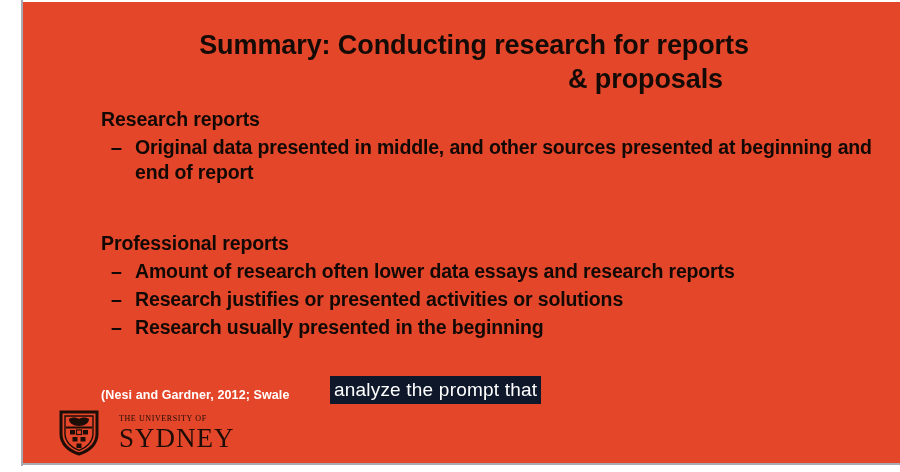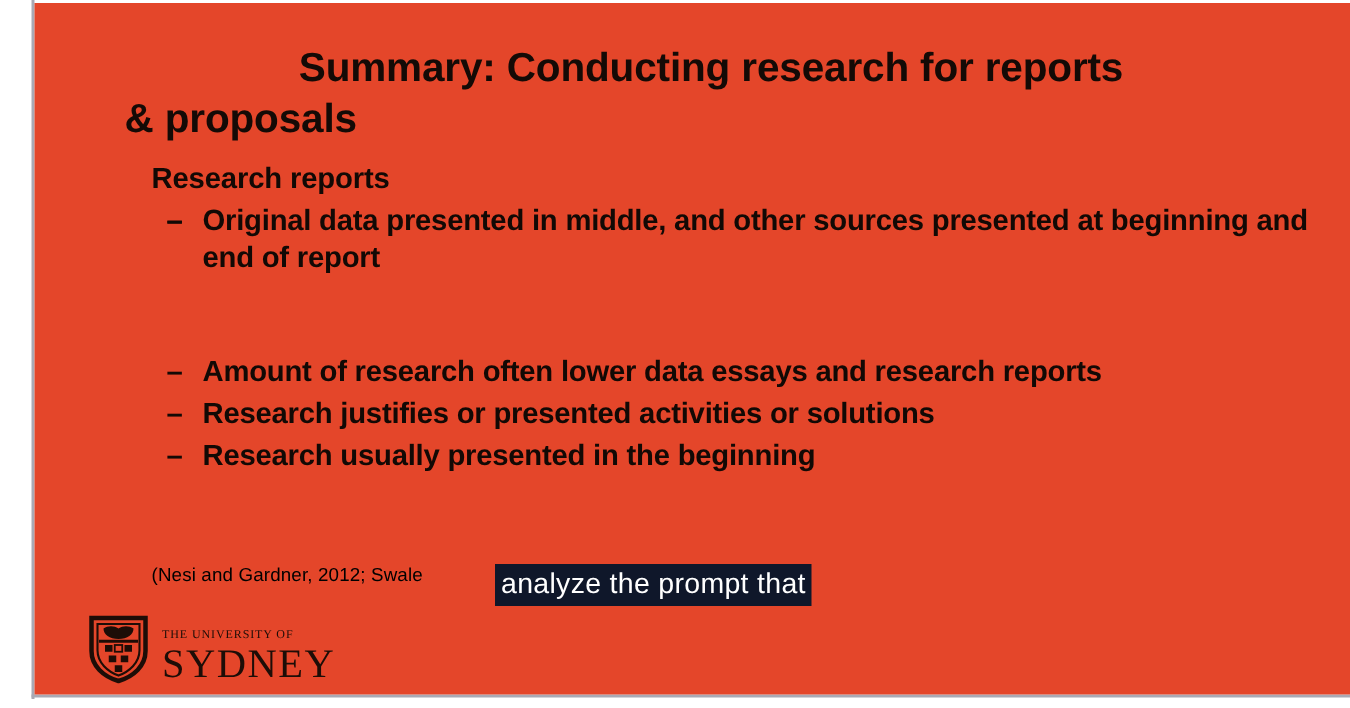--- a/index.html
+++ b/index.html
@@ -56,21 +56,21 @@
     left: 60px;
     top: 26px;
     width: 760px;
     color: #140a06;
     font-size: 27px;
     font-weight: bold;
     line-height: 1.26;
     letter-spacing: -0.1px;
   }
   .title-line-1 { display: block; text-align: center; padding-left: 22px; }
-  .title-line-2 { display: block; text-align: left; padding-right: 120px; }
+  .title-line-2 { display: block; text-align: right; padding-right: 120px; }
 
   
   .section {
     position: absolute;
     left: 78px;
     width: 790px;
     color: #120905;
   }
   .section-heading {
     font-size: 19.5px;
@@ -98,24 +98,24 @@
     top: 0;
   }
 
   #section-research { top: 106px; }
   #section-professional { top: 230px; }
 
   
   .citation {
     position: absolute;
     left: 78px;
-    top: 374px;
+    top: 386px;
     font-size: 12.5px;
-    font-weight: normal;
-    color: #000000;
+    font-weight: bold;
+    color: #ffffff;
     letter-spacing: 0.1px;
     white-space: nowrap;
   }
 
   
   .caption-overlay {
     position: absolute;
     left: 307px;
     top: 374px;
     background: #0f172a;
@@ -128,22 +128,22 @@
     white-space: nowrap;
     letter-spacing: 0.2px;
   }
 
   
   .logo {
     position: absolute;
     left: 36px;
     top: 408px;
     display: flex;
-    align-items: flex-end;
-    gap: 9px;
+    align-items: center;
+    gap: 20px;
   }
   .logo-crest { width: 40px; height: 46px; display: block; }
   .logo-wordmark {
     display: flex;
     flex-direction: column;
     justify-content: center;
     line-height: 1;
     color: #1d0d07;
     font-family: "Liberation Serif", serif;
   }
@@ -179,20 +179,21 @@
           <span class="dash">–</span>
         </li>
         <li class="bullet-item">
           <span class="dash">–</span>
           <span>Original data presented in middle, and other sources presented at beginning and end of report</span>
         </li>
       </ul>
     </div>
 
     <div class="section" id="section-professional">
+      <div class="section-heading">Professional reports</div>
       <ul class="bullet-list">
         <li class="bullet-item">
           <span class="dash">–</span>
           <span>Amount of research often lower data essays and research reports</span>
         </li>
         <li class="bullet-item">
           <span class="dash">–</span>
           <span>Research justifies or presented activities or solutions</span>
         </li>
         <li class="bullet-item">

